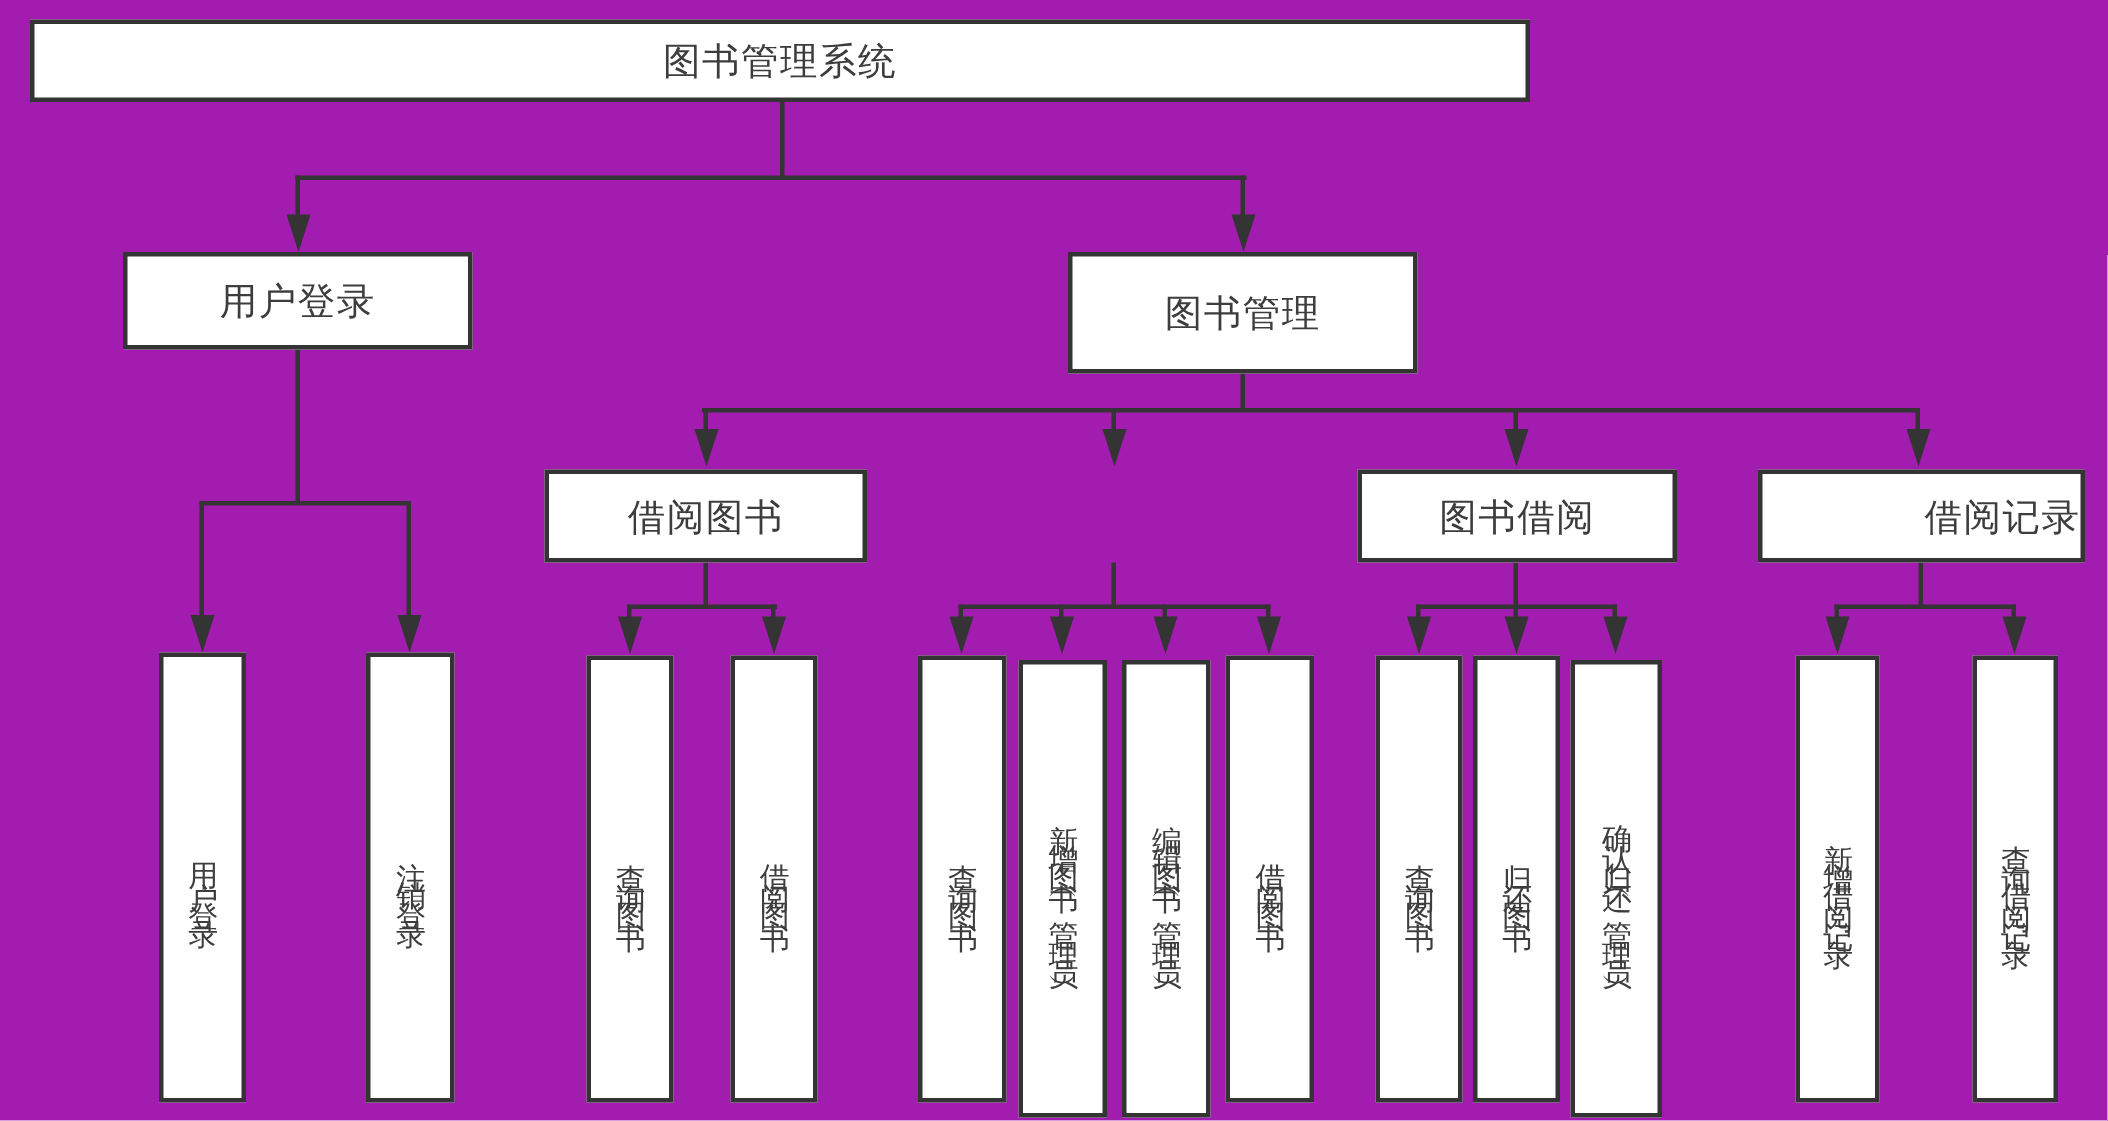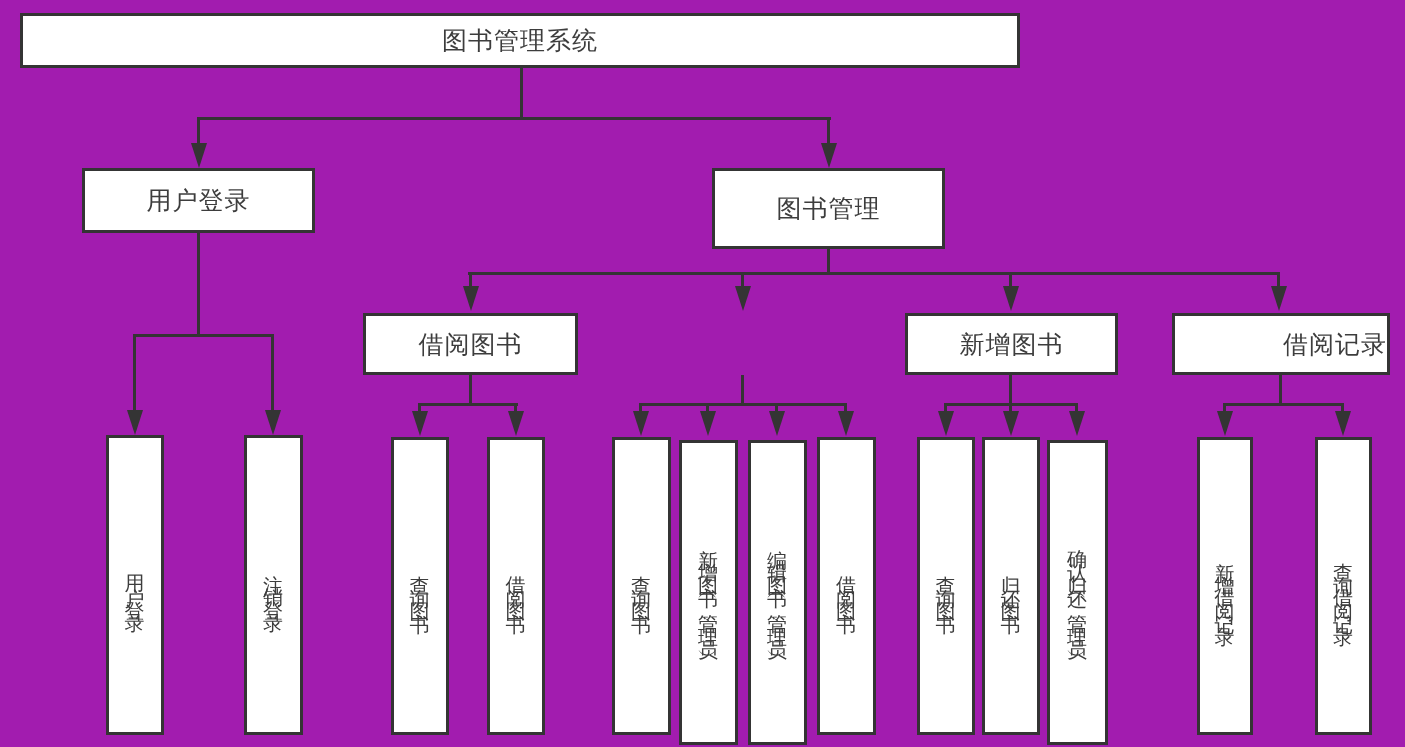--- a/index.html
+++ b/index.html
@@ -68,21 +68,21 @@
   <div class="arw" style="left:735px;top:286px;"></div>
   <div class="vl" style="left:1009px;top:272px;height:16px;"></div>
   <div class="arw" style="left:1003px;top:286px;"></div>
   <div class="vl" style="left:1277px;top:272px;height:16px;"></div>
   <div class="arw" style="left:1271px;top:286px;"></div>
 
   <div class="box" style="left:363px;top:313px;width:215px;height:62px;">
     <span>借阅图书</span>
   </div>
   <div class="box" style="left:905px;top:313px;width:213px;height:62px;">
-    <span>新增图书</span>
+    <span>图书借阅</span>
   </div>
   <div class="box" style="left:1172px;top:313px;width:218px;height:62px;justify-content:flex-end;">
     <span>借阅记录</span>
   </div>
 
   <div class="vl" style="left:469px;top:375px;height:30px;"></div>
   <div class="hl" style="left:418px;top:403px;width:100px;"></div>
   <div class="vl" style="left:418px;top:403px;height:10px;"></div>
   <div class="arw" style="left:412px;top:411px;"></div>
   <div class="vl" style="left:514px;top:403px;height:10px;"></div>

